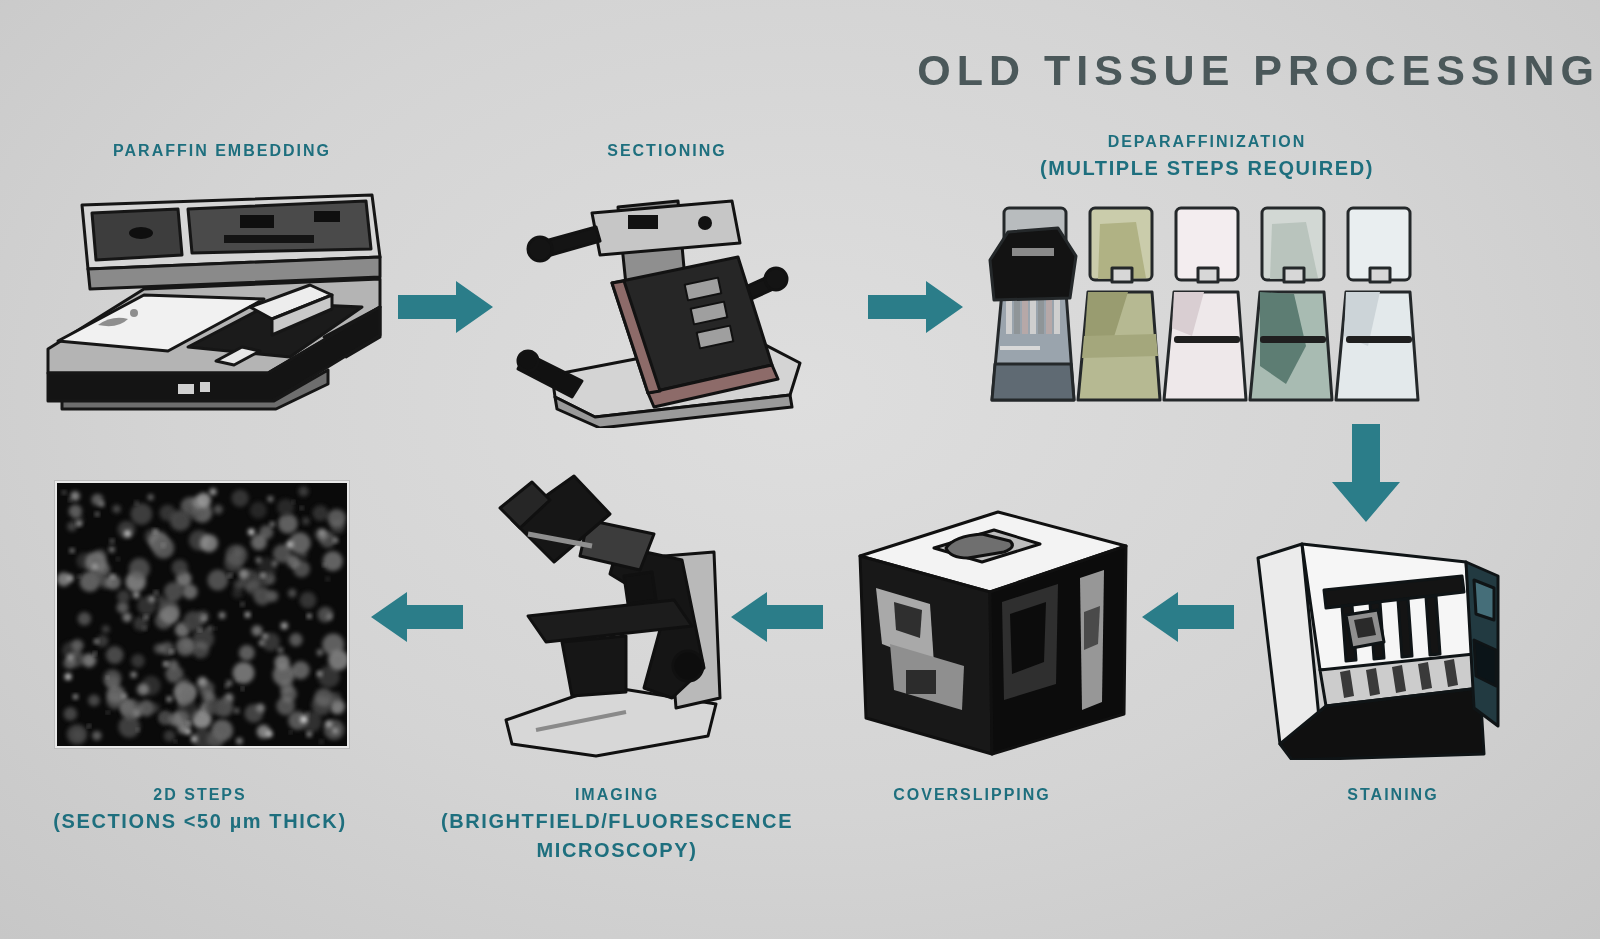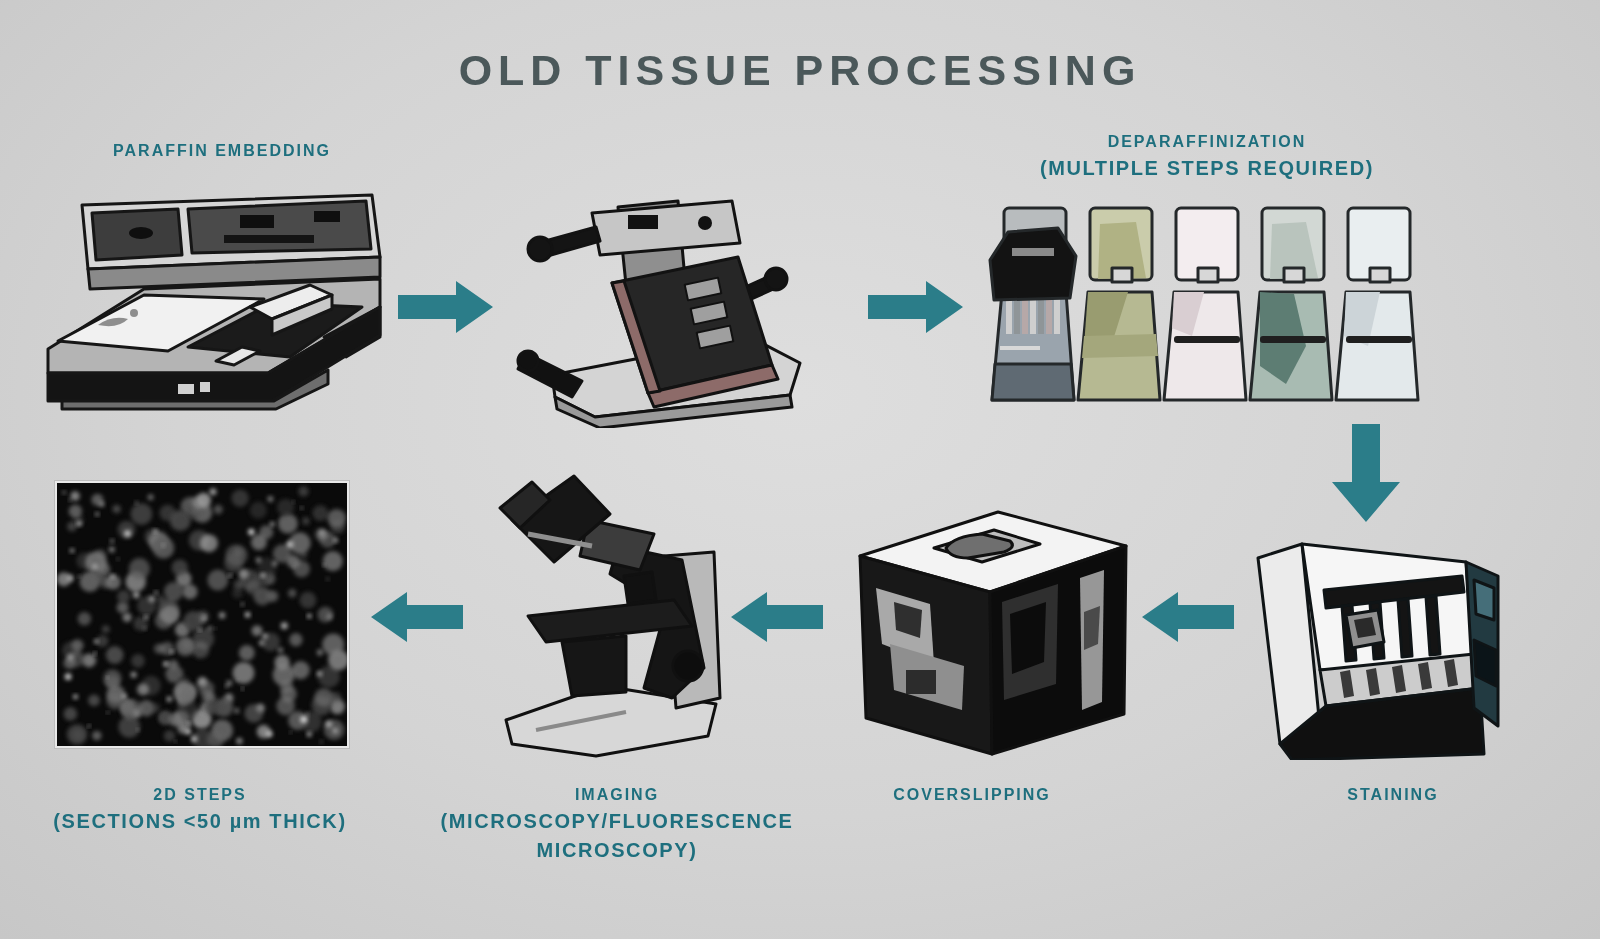--- a/index.html
+++ b/index.html
@@ -3,21 +3,21 @@
 <meta charset="utf-8">
 <style>
   html, body { margin:0; padding:0; background:#d2d2d2; }
   .canvas {
     position:relative; width:1600px; height:939px; overflow:hidden;
     background: radial-gradient(ellipse at 50% 42%, #dedede 0%, #d4d4d4 55%, #c7c7c7 100%);
     font-family:"Liberation Sans", sans-serif;
   }
   .page-title {
     position:absolute; top:46px; left:0; width:100%;
-    text-align:center; font-size:43px; font-weight:800;
+    text-align:right; font-size:43px; font-weight:800;
     letter-spacing:6px; color:#4b585a;
   }
   .step-label { position:absolute; text-align:center; color:#1e6f7e; font-weight:700; }
   .main-label { font-size:16px; letter-spacing:2px; }
   .sub-label  { font-size:20px; letter-spacing:1.6px; line-height:1.45; margin:3px auto 0; max-width:360px; }
   .illustration { position:absolute; margin:0; padding:0; }
   .illustration svg { display:block; }
   .arrow { position:absolute; }
   .micrograph-frame { border:2px solid #e9e9e9; background:#0a0a0a; box-shadow:0 0 0 1px #bdbdbd; }
 </style>
@@ -25,20 +25,23 @@
 <body>
 
 <div class="canvas">
 
   <div class="page-title">OLD TISSUE PROCESSING</div>
 
   <div class="step-label" style="left:22px; top:142px; width:400px;">
     <div class="main-label">PARAFFIN EMBEDDING</div>
   </div>
 
+  <div class="step-label" style="left:467px; top:142px; width:400px;">
+    <div class="main-label">SECTIONING</div>
+  </div>
 
   <div class="step-label" style="left:1007px; top:133px; width:400px;">
     <div class="main-label">DEPARAFFINIZATION</div>
     <div class="sub-label">(MULTIPLE STEPS REQUIRED)</div>
   </div>
 
   <figure class="illustration" style="left:28px; top:183px;">
     <svg width="368" height="228" viewBox="0 0 368 228">
       <g stroke="#161616" stroke-width="3" stroke-linejoin="round">
         <polygon points="54,22 344,12 352,74 60,86" fill="#d6d6d6"></polygon>
@@ -521,21 +524,21 @@
   <div class="step-label" style="left:772px; top:786px; width:400px;">
     <div class="main-label">COVERSLIPPING</div>
   </div>
 
   <div class="step-label" style="left:1193px; top:786px; width:400px;">
     <div class="main-label">STAINING</div>
   </div>
 
   <div class="step-label" style="left:417px; top:786px; width:400px;">
     <div class="main-label">IMAGING</div>
-    <div class="sub-label">(MICROSCOPY/FLUORESCENCE MICROSCOPY)</div>
+    <div class="sub-label">(BRIGHTFIELD/FLUORESCENCE MICROSCOPY)</div>
   </div>
 
   <div class="step-label" style="left:0px; top:786px; width:400px;">
     <div class="main-label">2D STEPS</div>
     <div class="sub-label">(SECTIONS &lt;50 µm THICK)</div>
   </div>
 
 </div>
 
 </body></html>

